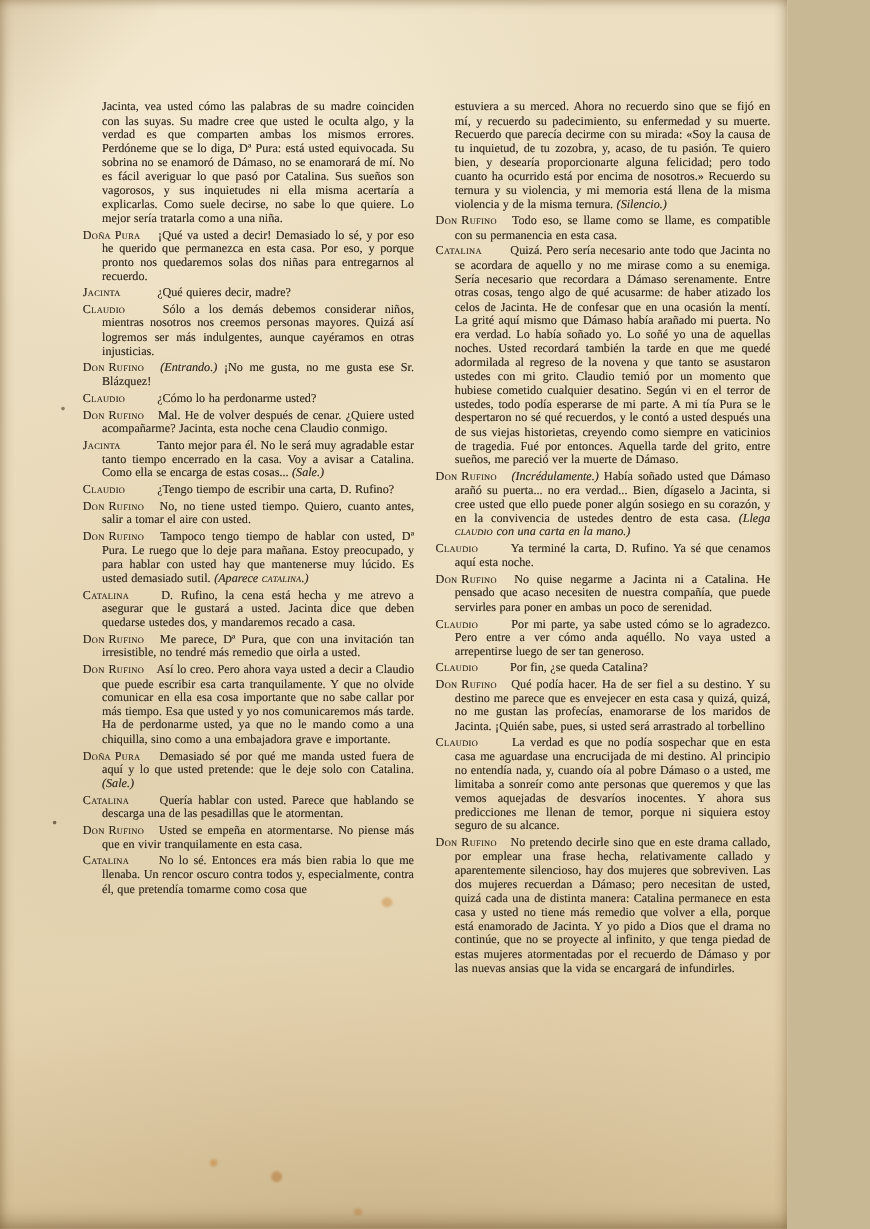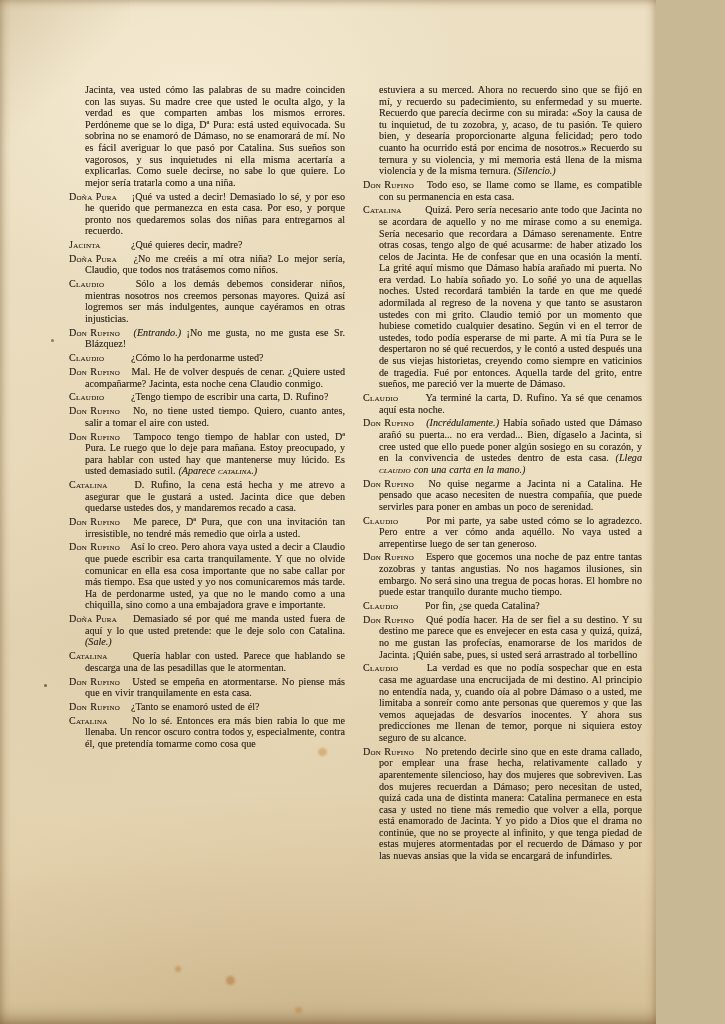--- a/index.html
+++ b/index.html
@@ -73,46 +73,44 @@
 <body>
 
 <div class="page">
   <div class="crease-topleft"></div>
   <div class="sheen"></div>
 
   <div class="col col-left" id="col-left">
       <p class="speech cont"><span>Jacinta, vea usted cómo las palabras de su madre coinciden con las suyas. Su madre cree que usted le oculta algo, y la verdad es que comparten ambas los mismos errores. Perdóneme que se lo diga, Dª Pura: está usted equivocada. Su sobrina no se enamoró de Dámaso, no se enamorará de mí. No es fácil averiguar lo que pasó por Catalina. Sus sueños son vagorosos, y sus inquietudes ni ella misma acertaría a explicarlas. Como suele decirse, no sabe lo que quiere. Lo mejor sería tratarla como a una niña.</span></p>
       <p class="speech"><span class="speaker">Doña Pura</span> <span>¡Qué va usted a decir! Demasiado lo sé, y por eso he querido que permanezca en esta casa. Por eso, y porque pronto nos quedaremos solas dos niñas para entregarnos al recuerdo.</span></p>
       <p class="speech"><span class="speaker">Jacinta</span> <span>¿Qué quieres decir, madre?</span></p>
-      <p class="speech"><span class="speaker">Doña Pura</span> <span>¿No me creéis a mí otra niña? Lo mejor sería, Claudio, que todos nos tratásemos como niños.</span></p>
       <p class="speech"><span class="speaker">Claudio</span> <span>Sólo a los demás debemos considerar niños, mientras nosotros nos creemos personas mayores. Quizá así logremos ser más indulgentes, aunque cayéramos en otras injusticias.</span></p>
       <p class="speech"><span class="speaker">Don Rufino</span> <span><em>(Entrando.)</em> ¡No me gusta, no me gusta ese Sr. Blázquez!</span></p>
       <p class="speech"><span class="speaker">Claudio</span> <span>¿Cómo lo ha perdonarme usted?</span></p>
       <p class="speech"><span class="speaker">Don Rufino</span> <span>Mal. He de volver después de cenar. ¿Quiere usted acompañarme? Jacinta, esta noche cena Claudio conmigo.</span></p>
+      <p class="speech"><span class="speaker">Jacinta</span> <span>Tanto mejor para él. No le será muy agradable estar tanto tiempo encerrado en la casa. Voy a avisar a Catalina. Como ella se encarga de estas cosas... <em>(Sale.)</em></span></p>
       <p class="speech"><span class="speaker">Claudio</span> <span>¿Tengo tiempo de escribir una carta, D. Rufino?</span></p>
       <p class="speech"><span class="speaker">Don Rufino</span> <span>No, no tiene usted tiempo. Quiero, cuanto antes, salir a tomar el aire con usted.</span></p>
       <p class="speech"><span class="speaker">Don Rufino</span> <span>Tampoco tengo tiempo de hablar con usted, Dª Pura. Le ruego que lo deje para mañana. Estoy preocupado, y para hablar con usted hay que mantenerse muy lúcido. Es usted demasiado sutil. <em>(Aparece <span class="sc">catalina</span>.)</em></span></p>
       <p class="speech"><span class="speaker">Catalina</span> <span>D. Rufino, la cena está hecha y me atrevo a asegurar que le gustará a usted. Jacinta dice que deben quedarse ustedes dos, y mandaremos recado a casa.</span></p>
       <p class="speech"><span class="speaker">Don Rufino</span> <span>Me parece, Dª Pura, que con una invitación tan irresistible, no tendré más remedio que oirla a usted.</span></p>
       <p class="speech"><span class="speaker">Don Rufino</span> <span>Así lo creo. Pero ahora vaya usted a decir a Claudio que puede escribir esa carta tranquilamente. Y que no olvide comunicar en ella esa cosa importante que no sabe callar por más tiempo. Esa que usted y yo nos comunicaremos más tarde. Ha de perdonarme usted, ya que no le mando como a una chiquilla, sino como a una embajadora grave e importante.</span></p>
       <p class="speech"><span class="speaker">Doña Pura</span> <span>Demasiado sé por qué me manda usted fuera de aquí y lo que usted pretende: que le deje solo con Catalina. <em>(Sale.)</em></span></p>
       <p class="speech"><span class="speaker">Catalina</span> <span>Quería hablar con usted. Parece que hablando se descarga una de las pesadillas que le atormentan.</span></p>
       <p class="speech"><span class="speaker">Don Rufino</span> <span>Usted se empeña en atormentarse. No piense más que en vivir tranquilamente en esta casa.</span></p>
-      <p class="speech"><span class="speaker">Don Rufino</span> <span>¿Tanto se enamoró usted de él?</span></p>
       <p class="speech"><span class="speaker">Catalina</span> <span>No lo sé. Entonces era más bien rabia lo que me llenaba. Un rencor oscuro contra todos y, especialmente, contra él, que pretendía tomarme como cosa que</span></p>
     </div>
   <div class="col col-right" id="col-right">
       <p class="speech cont"><span>estuviera a su merced. Ahora no recuerdo sino que se fijó en mí, y recuerdo su padecimiento, su enfermedad y su muerte. Recuerdo que parecía decirme con su mirada: «Soy la causa de tu inquietud, de tu zozobra, y, acaso, de tu pasión. Te quiero bien, y desearía proporcionarte alguna felicidad; pero todo cuanto ha ocurrido está por encima de nosotros.» Recuerdo su ternura y su violencia, y mi memoria está llena de la misma violencia y de la misma ternura. <em>(Silencio.)</em></span></p>
       <p class="speech"><span class="speaker">Don Rufino</span> <span>Todo eso, se llame como se llame, es compatible con su permanencia en esta casa.</span></p>
       <p class="speech"><span class="speaker">Catalina</span> <span>Quizá. Pero sería necesario ante todo que Jacinta no se acordara de aquello y no me mirase como a su enemiga. Sería necesario que recordara a Dámaso serenamente. Entre otras cosas, tengo algo de qué acusarme: de haber atizado los celos de Jacinta. He de confesar que en una ocasión la mentí. La grité aquí mismo que Dámaso había arañado mi puerta. No era verdad. Lo había soñado yo. Lo soñé yo una de aquellas noches. Usted recordará también la tarde en que me quedé adormilada al regreso de la novena y que tanto se asustaron ustedes con mi grito. Claudio temió por un momento que hubiese cometido cualquier desatino. Según vi en el terror de ustedes, todo podía esperarse de mi parte. A mi tía Pura se le despertaron no sé qué recuerdos, y le contó a usted después una de sus viejas historietas, creyendo como siempre en vaticinios de tragedia. Fué por entonces. Aquella tarde del grito, entre sueños, me pareció ver la muerte de Dámaso.</span></p>
+      <p class="speech"><span class="speaker">Don Rufino</span> <span><em>(Incrédulamente.)</em> Había soñado usted que Dámaso arañó su puerta... no era verdad... Bien, dígaselo a Jacinta, si cree usted que ello puede poner algún sosiego en su corazón, y en la convivencia de ustedes dentro de esta casa. <em>(Llega <span class="sc">claudio</span> con una carta en la mano.)</em></span></p>
       <p class="speech"><span class="speaker">Claudio</span> <span>Ya terminé la carta, D. Rufino. Ya sé que cenamos aquí esta noche.</span></p>
-      <p class="speech"><span class="speaker">Don Rufino</span> <span><em>(Incrédulamente.)</em> Había soñado usted que Dámaso arañó su puerta... no era verdad... Bien, dígaselo a Jacinta, si cree usted que ello puede poner algún sosiego en su corazón, y en la convivencia de ustedes dentro de esta casa. <em>(Llega <span class="sc">claudio</span> con una carta en la mano.)</em></span></p>
       <p class="speech"><span class="speaker">Don Rufino</span> <span>No quise negarme a Jacinta ni a Catalina. He pensado que acaso necesiten de nuestra compañía, que puede servirles para poner en ambas un poco de serenidad.</span></p>
       <p class="speech"><span class="speaker">Claudio</span> <span>Por mi parte, ya sabe usted cómo se lo agradezco. Pero entre a ver cómo anda aquéllo. No vaya usted a arrepentirse luego de ser tan generoso.</span></p>
-      <p class="speech"><span class="speaker">Don Rufino</span> <span>Espero que gocemos una noche de paz entre tantas zozobras y tantas angustias. No nos hagamos ilusiones, sin embargo. No será sino una tregua de pocas horas. El hombre no puede estar tranquilo durante mucho tiempo.</span></p>
       <p class="speech"><span class="speaker">Claudio</span> <span>Por fin, ¿se queda Catalina?</span></p>
       <p class="speech"><span class="speaker">Don Rufino</span> <span>Qué podía hacer. Ha de ser fiel a su destino. Y su destino me parece que es envejecer en esta casa y quizá, quizá, no me gustan las profecías, enamorarse de los maridos de Jacinta. ¡Quién sabe, pues, si usted será arrastrado al torbellino</span></p>
       <p class="speech"><span class="speaker">Claudio</span> <span>La verdad es que no podía sospechar que en esta casa me aguardase una encrucijada de mi destino. Al principio no entendía nada, y, cuando oía al pobre Dámaso o a usted, me limitaba a sonreír como ante personas que queremos y que las vemos aquejadas de desvaríos inocentes. Y ahora sus predicciones me llenan de temor, porque ni siquiera estoy seguro de su alcance.</span></p>
       <p class="speech"><span class="speaker">Don Rufino</span> <span>No pretendo decirle sino que en este drama callado, por emplear una frase hecha, relativamente callado y aparentemente silencioso, hay dos mujeres que sobreviven. Las dos mujeres recuerdan a Dámaso; pero necesitan de usted, quizá cada una de distinta manera: Catalina permanece en esta casa y usted no tiene más remedio que volver a ella, porque está enamorado de Jacinta. Y yo pido a Dios que el drama no continúe, que no se proyecte al infinito, y que tenga piedad de estas mujeres atormentadas por el recuerdo de Dámaso y por las nuevas ansias que la vida se encargará de infundirles.</span></p>
     </div>
 
   <div class="stain st1"></div>
   <div class="stain st2"></div>
   <div class="stain st3"></div>
   <div class="stain st4"></div>

